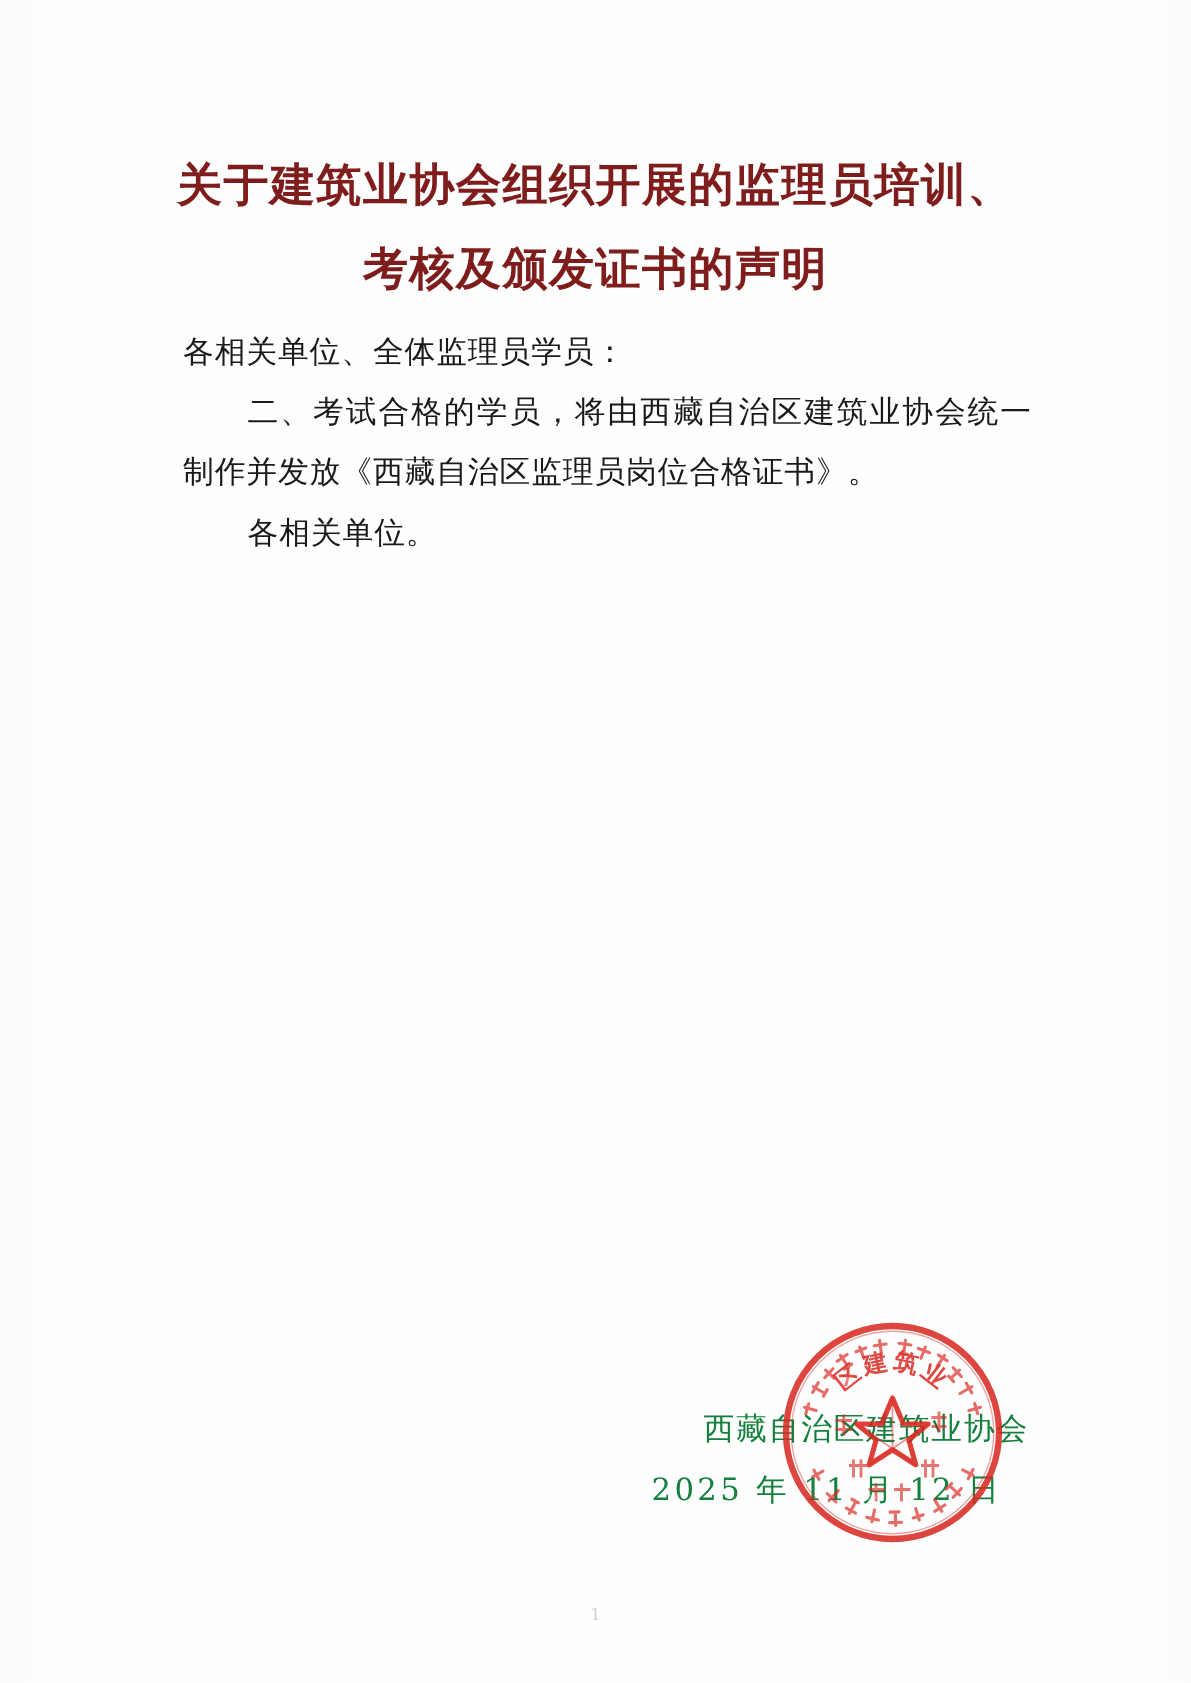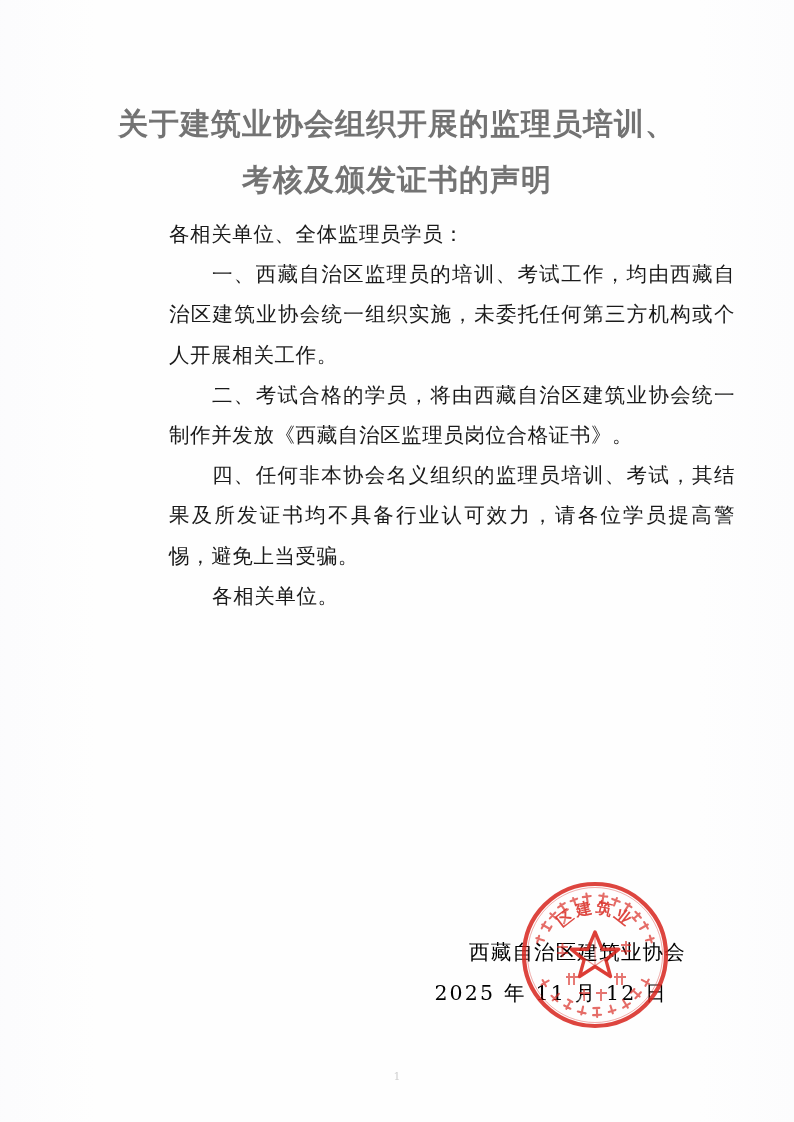--- a/index.html
+++ b/index.html
@@ -29,54 +29,53 @@
     position: absolute;
     left: 80px;
     top: 96px;
     width: 634px;
     text-align: center;
     font-family: "DejaVu Sans", "Liberation Sans", sans-serif;
     font-weight: bold;
     font-size: 30px;
     line-height: 56px;
     letter-spacing: 1px;
-    color: #737373;
+    color: #7f1d1d;
   }
   #doc-title .tline { display: block; white-space: nowrap; }
 
   #body-block {
     position: absolute;
     left: 122px;
     top: 214px;
     width: 566px;
     font-size: 20.5px;
     line-height: 40.2px;
     color: #1a1a1a;
     letter-spacing: 0.6px;
     text-align: justify;
     text-justify: inter-character;
-    margin-left: 47px;
   }
   .para {
     margin: 0;
     text-indent: 0;
   }
   .para.indent {
     text-indent: 2.1em;
   }
 
   #sign-block {
     position: absolute;
     left: 330px;
     top: 932px;
     width: 358px;
     text-align: right;
     font-size: 20.5px;
     line-height: 41px;
-    color: #000000;
+    color: #15803d;
     letter-spacing: 1.2px;
   }
   #sign-org { display: block; padding-right: 2px; }
   #sign-date {
     display: block;
     padding-right: 20px;
     letter-spacing: 2.2px;
     text-align: right;
   }
 
@@ -110,23 +109,21 @@
 
   <div id="paper-texture"></div>
 
   <div id="doc-title">
     <span class="tline">关于建筑业协会组织开展的监理员培训、</span>
     <span class="tline">考核及颁发证书的声明</span>
   </div>
 
   <div id="body-block">
     <p class="para">各相关单位、全体监理员学员：</p>
-    <p class="para indent">一、西藏自治区监理员的培训、考试工作，均由西藏自治区建筑业协会统一组织实施，未委托任何第三方机构或个人开展相关工作。</p>
     <p class="para indent">二、考试合格的学员，将由西藏自治区建筑业协会统一制作并发放《西藏自治区监理员岗位合格证书》。</p>
-    <p class="para indent">四、任何非本协会名义组织的监理员培训、考试，其结果及所发证书均不具备行业认可效力，请各位学员提高警惕，避免上当受骗。</p>
     <p class="para indent">各相关单位。</p>
   </div>
 
   <div id="sign-block">
     <span id="sign-org">西藏自治区建筑业协会</span>
     <span id="sign-date">2025 年 11 月 12 日</span>
   </div>
 
   <div id="seal">
     <svg viewBox="0 0 148 148" xmlns="http://www.w3.org/2000/svg">

